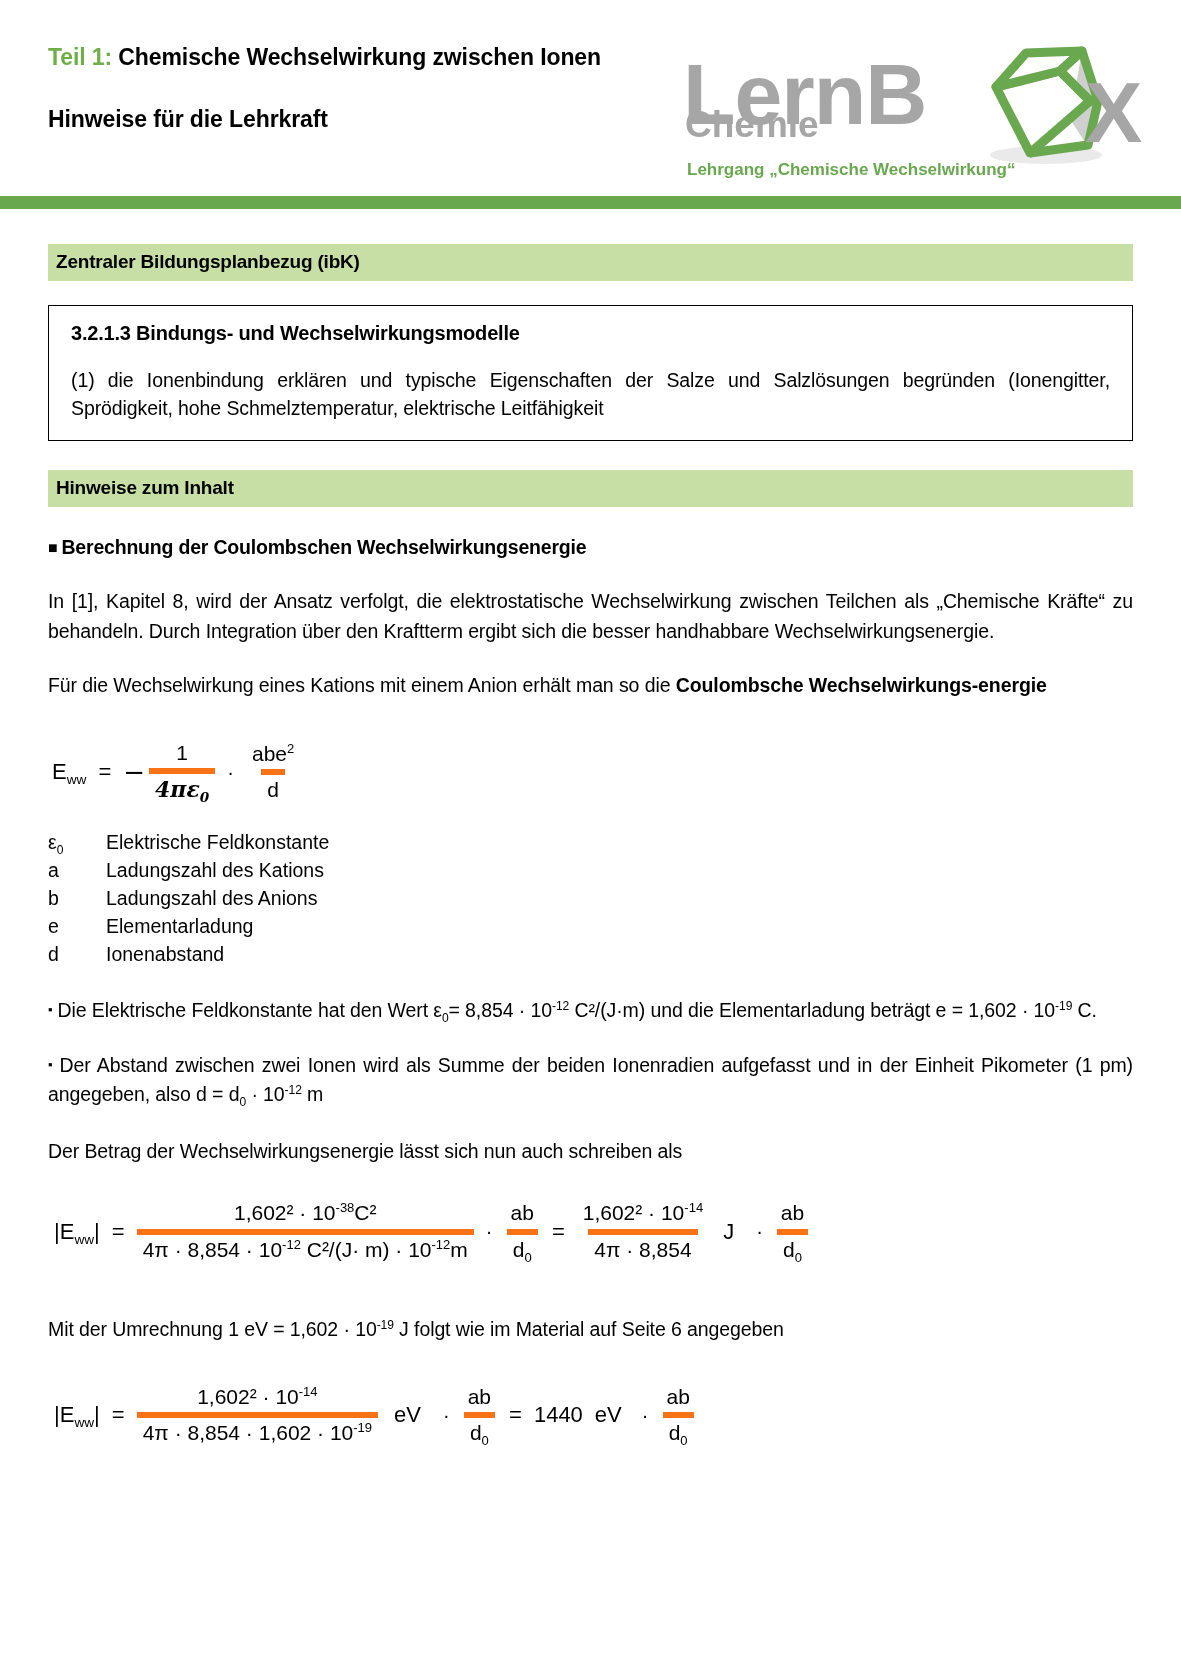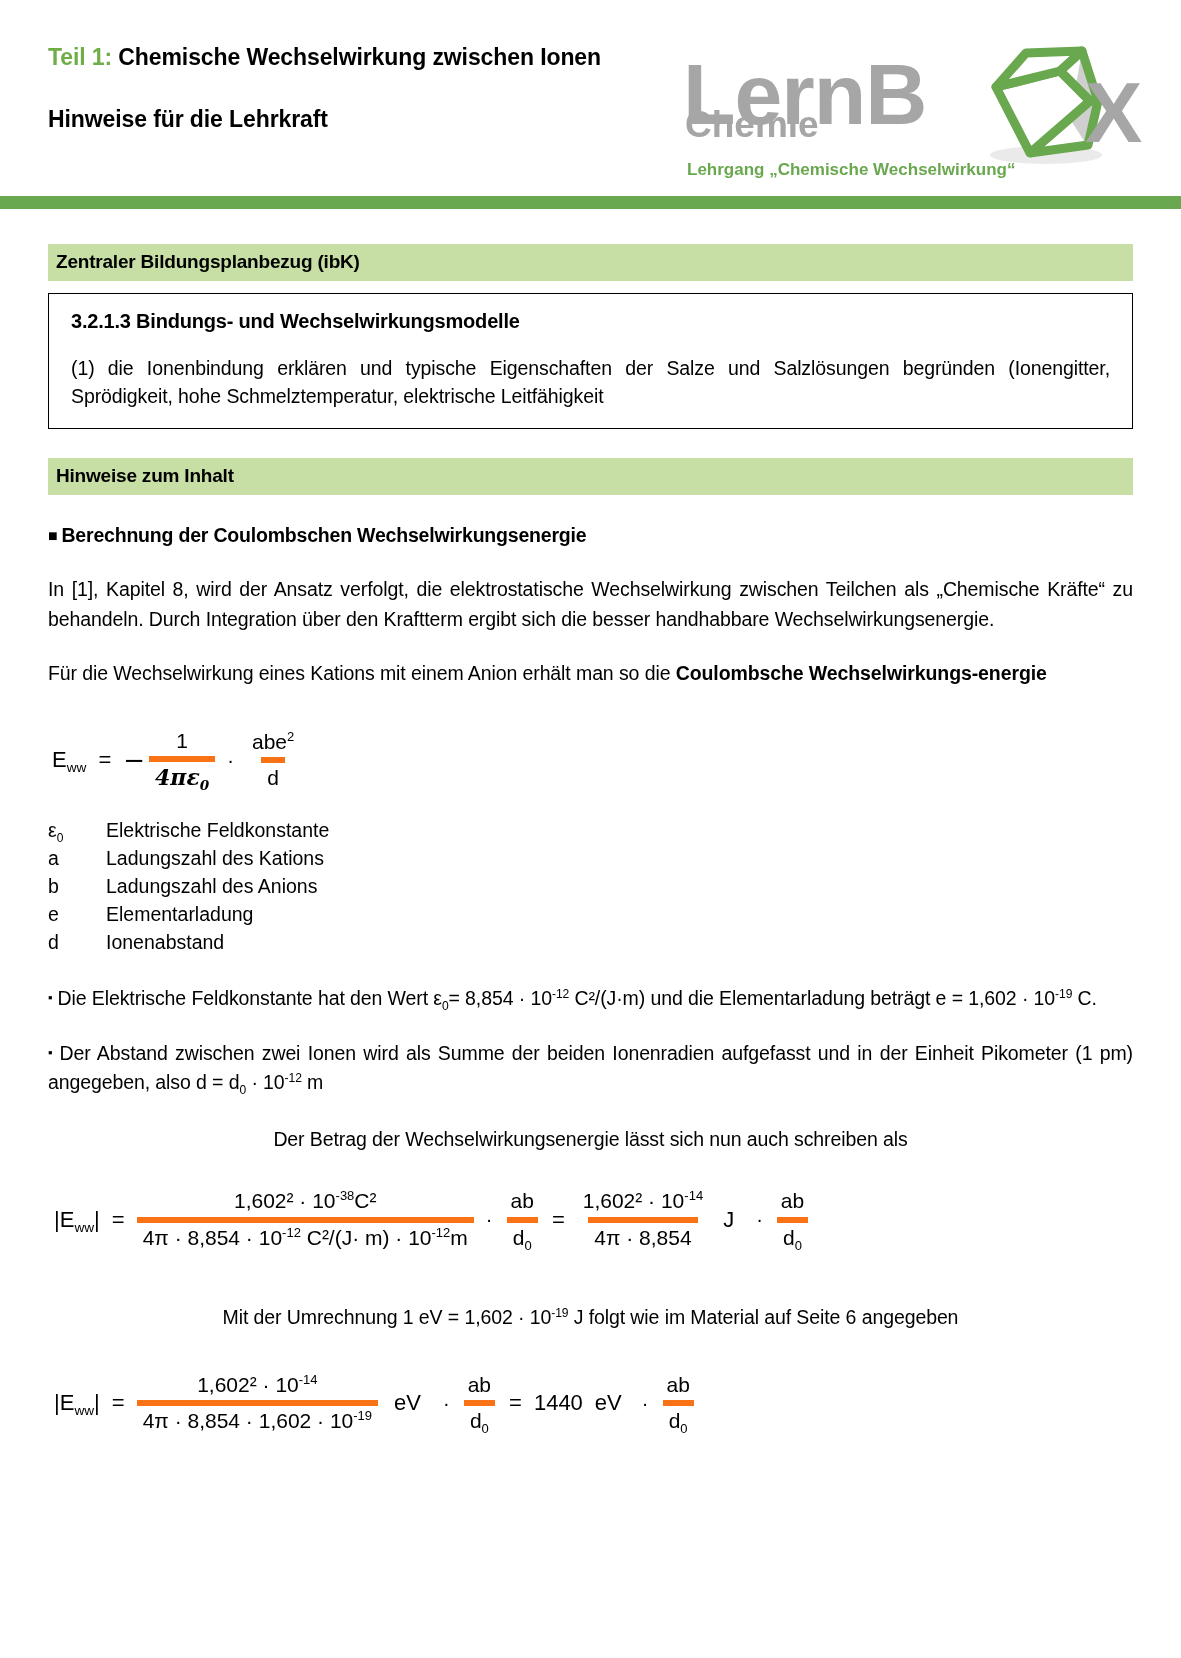--- a/index.html
+++ b/index.html
@@ -130,21 +130,21 @@
     font-weight: bold;
     padding: 7px 8px 8px 8px;
     box-sizing: border-box;
     letter-spacing: -0.2px;
   }
 
   .framed-box {
     border: 1px solid #000000;
     box-sizing: border-box;
     padding: 16px 22px 18px 22px;
-    margin-top: 12px;
+    margin-top: 24px;
   }
   .framed-title {
     font-size: 20px;
     font-weight: bold;
     letter-spacing: -0.2px;
   }
   .framed-body {
     margin-top: 22px;
     font-size: 19.5px;
     line-height: 1.42;
@@ -152,21 +152,21 @@
     letter-spacing: -0.1px;
   }
 
   .para {
     font-size: 19.5px;
     line-height: 1.5;
     text-align: justify;
     letter-spacing: -0.1px;
   }
   .para.left {
-    text-align: center;
+    text-align: left;
   }
 
   .sq-heading {
     font-size: 19.5px;
     font-weight: bold;
     letter-spacing: -0.2px;
   }
   .sq-heading .sq {
     font-size: 16px;
     position: relative;

